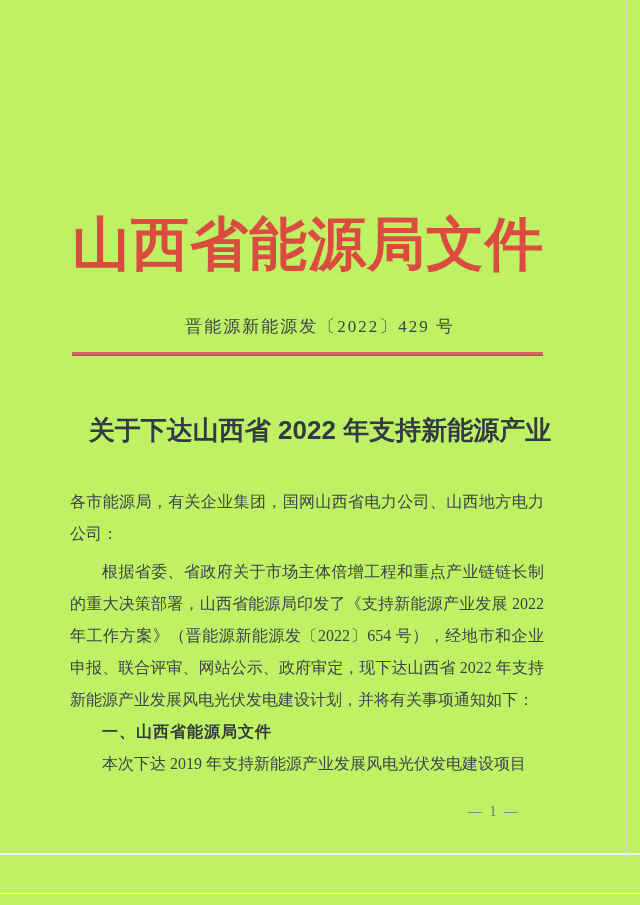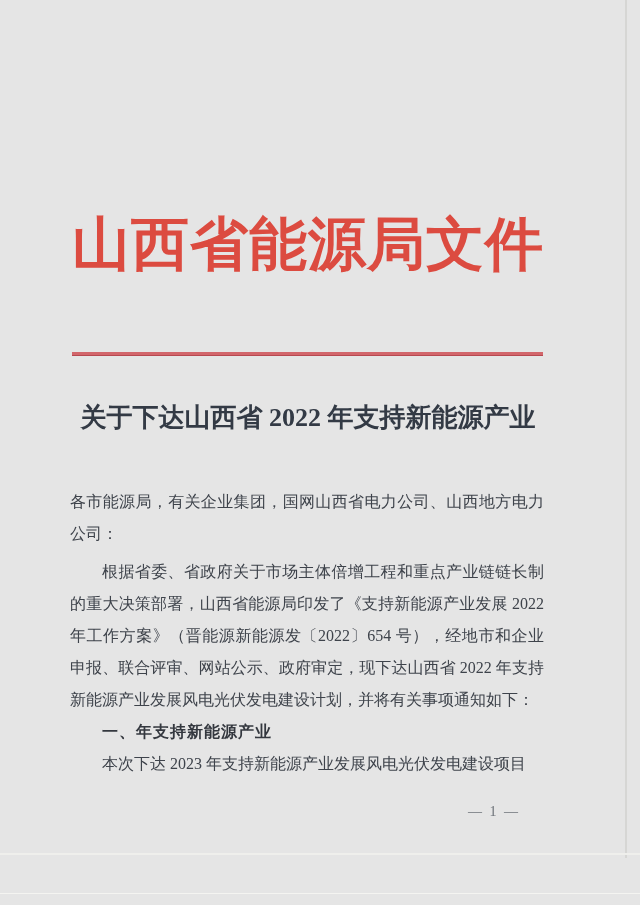--- a/index.html
+++ b/index.html
@@ -11,21 +11,21 @@
     height: 905px;
     background: #ffffff;
     font-family: "Liberation Serif", serif;
     overflow: hidden;
     position: relative;
   }
   .scan-page {
     position: absolute;
     left: 0; top: 0;
     width: 640px; height: 905px;
-    background: #e5e5e5;
+    background: #bef264;
   }
   
   .edge-right {
     position: absolute;
     left: 625px; top: 0;
     width: 2px; height: 858px;
     background: #d6d6d4;
   }
   .edge-bottom-1 {
     position: absolute;
@@ -76,23 +76,23 @@
     width: 471px; height: 3px;
     background: #d2666b;
     border-bottom: 1px solid #b74850;
   }
 
   
   .doc-title {
     position: absolute;
     left: 50px; top: 400px;
     width: 516px;
-    margin: 0;
+    margin: 12px;
     text-align: center;
-    font-family: Liberation Serif, serif;
+    font-family: Liberation Sans, sans-serif;
     font-weight: bold;
     font-size: 26px;
     line-height: 36px;
     color: #333a45;
   }
 
   
   .body-block {
     position: absolute;
     left: 70px; top: 486px;
@@ -132,29 +132,30 @@
 <body>
 
 <div class="scan-page">
 
   <div class="edge-right"></div>
   <div class="edge-bottom-1"></div>
   <div class="edge-bottom-2"></div>
 
   <h1 class="letterhead">山西省能源局文件</h1>
 
+  <div class="doc-number">晋能源新能源发〔2022〕429 号</div>
 
   <div class="red-rule"></div>
 
   <h2 class="doc-title">
     <span>关于下达山西省 2022 年支持新能源产业</span><br>
   </h2>
 
   <div class="body-block">
     <p class="p-recipients">各市能源局，有关企业集团，国网山西省电力公司、山西地方电力公司：</p>
     <p class="p-indent">根据省委、省政府关于市场主体倍增工程和重点产业链链长制的重大决策部署，山西省能源局印发了《支持新能源产业发展 2022 年工作方案》（晋能源新能源发〔2022〕654 号），经地市和企业申报、联合评审、网站公示、政府审定，现下达山西省 2022 年支持新能源产业发展风电光伏发电建设计划，并将有关事项通知如下：</p>
-    <p class="p-indent p-heading">一、年支持新能源产业</p>
-    <p class="p-indent">本次下达 2023 年支持新能源产业发展风电光伏发电建设项目</p>
+    <p class="p-indent p-heading">一、山西省能源局文件</p>
+    <p class="p-indent">本次下达 2019 年支持新能源产业发展风电光伏发电建设项目</p>
   </div>
 
   <div class="page-number">— 1 —</div>
 
 </div>
 
 </body></html>

